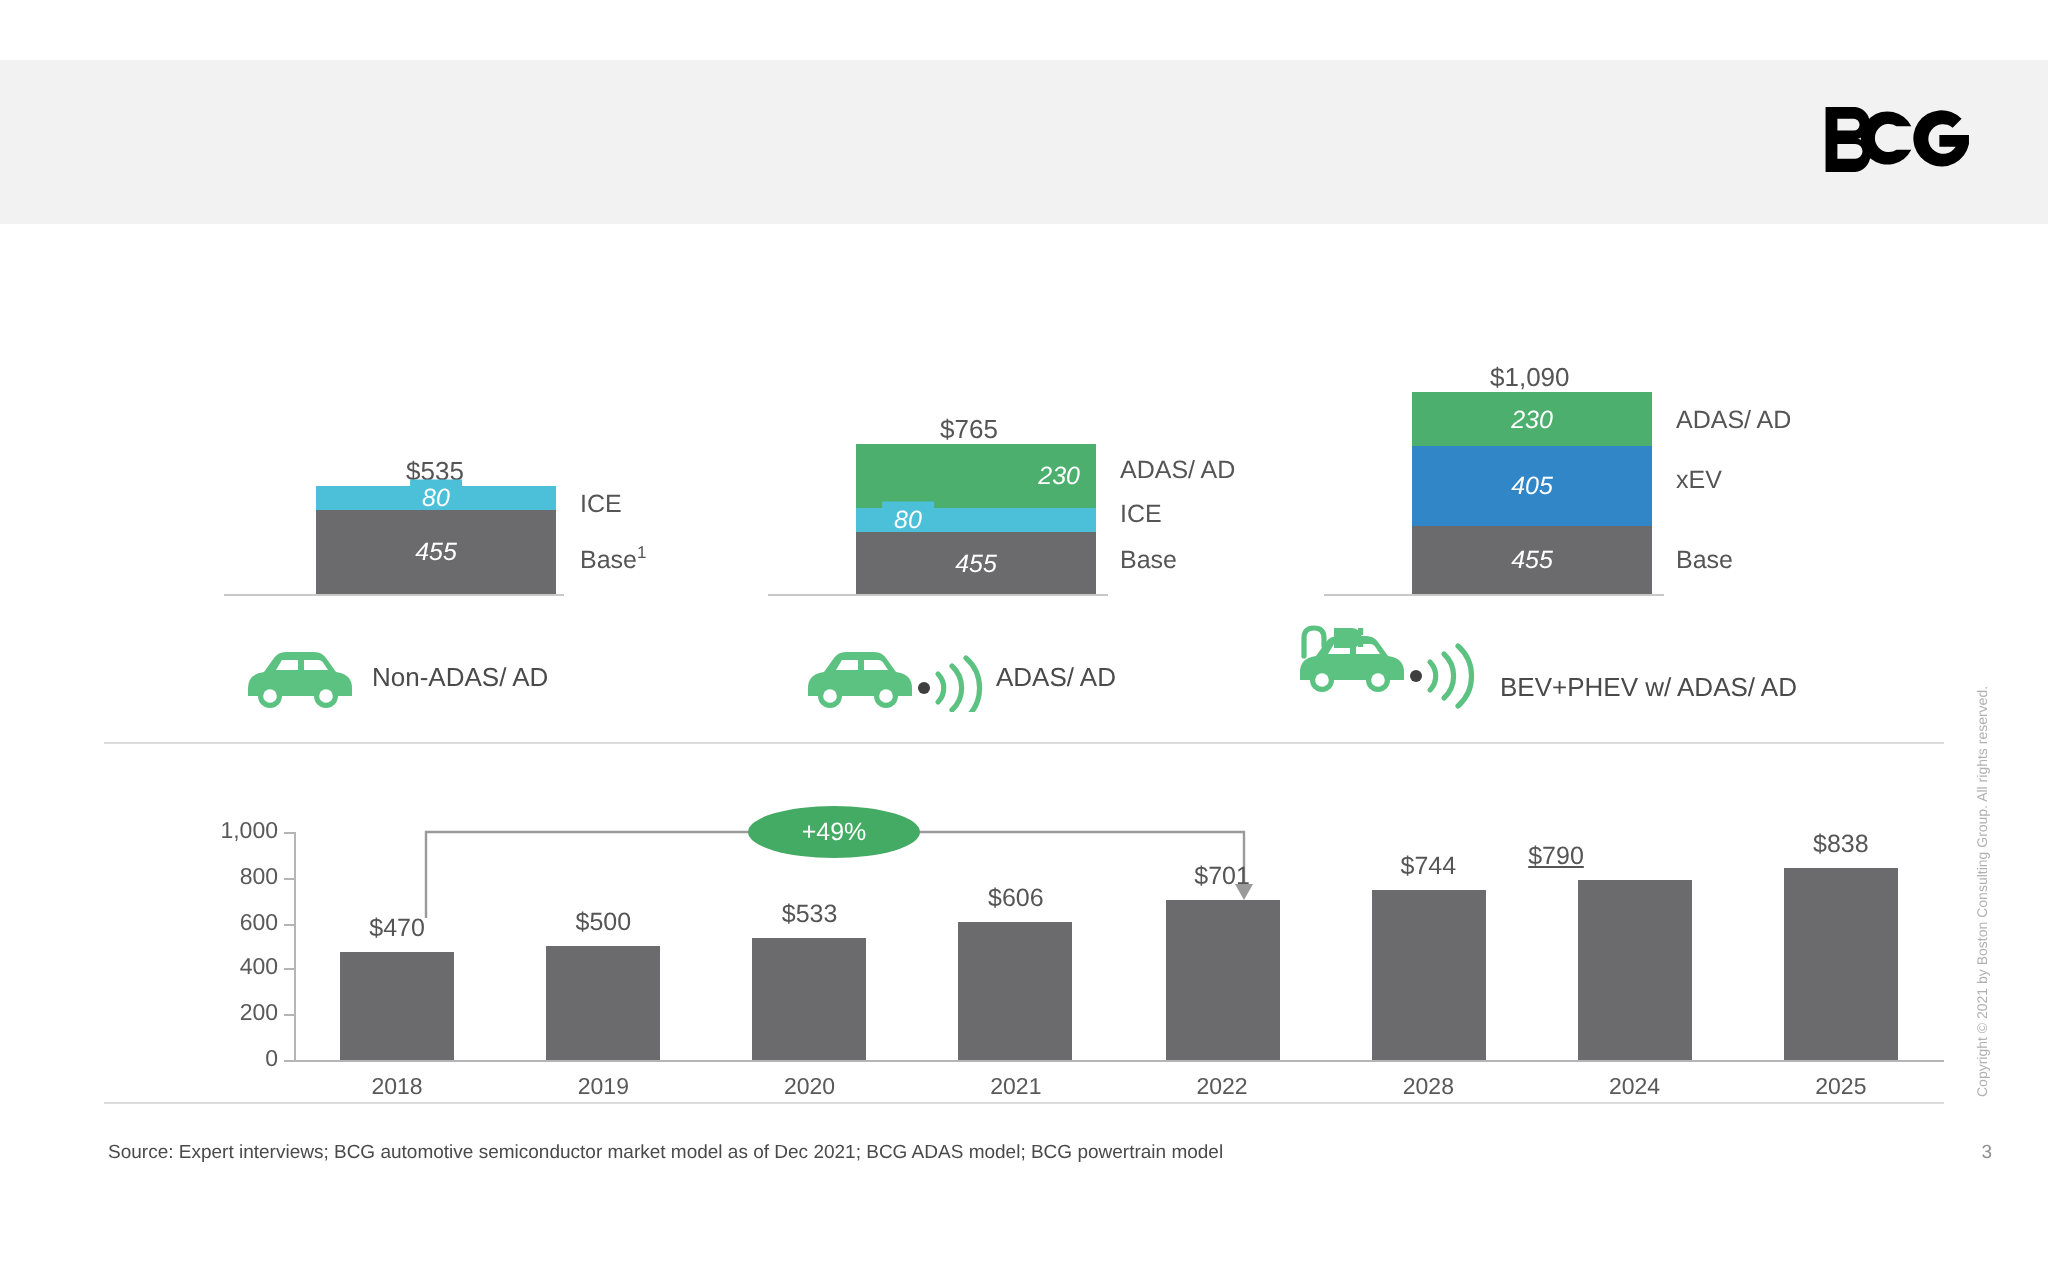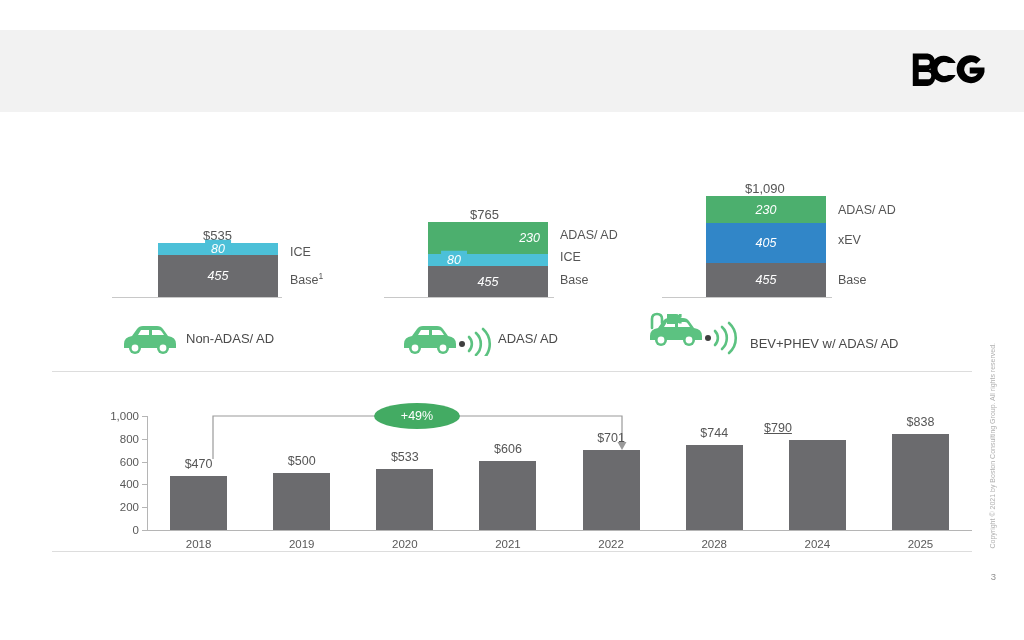--- a/index.html
+++ b/index.html
@@ -389,16 +389,17 @@
       <div class="col-year" style="left: 662.188px; top: 134px;">2028</div>
       <div class="col-bar" style="left: 736.812px; width: 57px; height: 90.06px; top: 35.94px; background: rgb(107, 107, 110);"></div>
       <div class="col-val" style="left: 726px; top: 16.94px; text-decoration: underline;">$790</div>
       <div class="col-year" style="left: 765.312px; top: 134px;">2024</div>
       <div class="col-bar" style="left: 839.938px; width: 57px; height: 95.532px; top: 30.468px; background: rgb(107, 107, 110);"></div>
       <div class="col-val" style="left: 868.438px; top: 11.468px;">$838</div>
       <div class="col-year" style="left: 868.438px; top: 134px;">2025</div>
     </div>
 
   <div class="divider" id="divider-bot"></div>
+  <div class="footnote" id="footnote-2">Source: Expert interviews; BCG automotive semiconductor market model as of Dec 2021; BCG ADAS model; BCG powertrain model</div>
   <div class="page-num">3</div>
   <div class="copyright">Copyright © 2021 by Boston Consulting Group. All rights reserved.</div>
 
 </div>
 
 </body></html>

